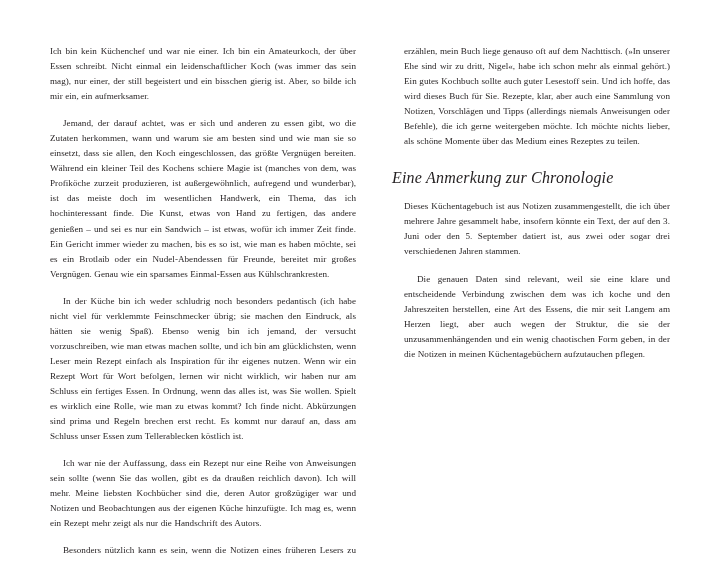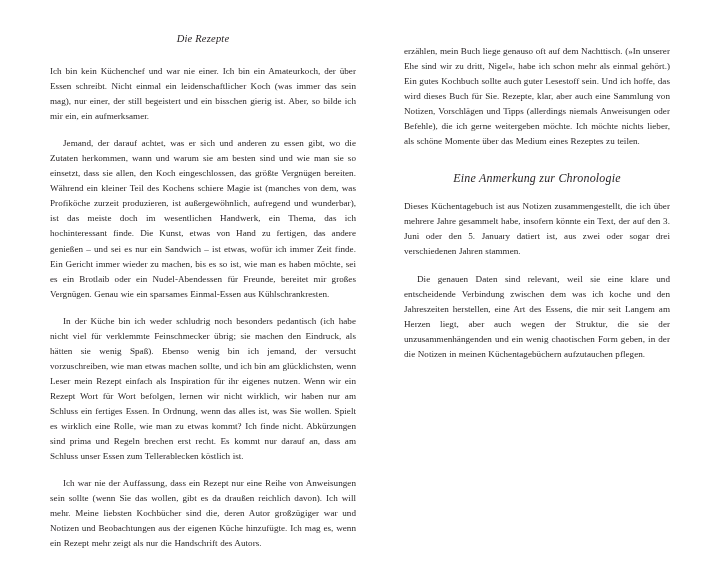--- a/index.html
+++ b/index.html
@@ -66,23 +66,23 @@
     font-size: 10.5px;
     line-height: 14px;
     text-align: center;
     letter-spacing: 0.2px;
     color: #231f20;
     margin: 0 0 18px 0;
   }
 
   .section-title {
     font-style: italic;
-    font-size: 12px;
+    font-size: 16px;
     line-height: 14px;
-    text-align: center;
+    text-align: left;
     letter-spacing: 0.2px;
     color: #231f20;
     margin: 22px 0 14px 0;
   }
 
   p.body {
     margin: 12px;
     font-size: 9.1px;
     line-height: 15.05px;
     text-align: justify;
@@ -131,21 +131,20 @@
 </style>
 </head>
 <body>
 
 <div class="spread">
 
   <div class="page page-left">
 
     <div class="textblock-left">
 
-      <div class="chapter-title">Die Rezepte</div>
 
       <p class="body noindent">Ich bin kein Küchenchef und war nie einer. Ich bin ein Amateurkoch, der über Essen schreibt. Nicht einmal ein leidenschaftlicher Koch (was immer das sein mag), nur einer, der still begeistert und ein bisschen gierig ist. Aber, so bilde ich mir ein, ein aufmerksamer.</p>
 
       <p class="body indent">Jemand, der darauf achtet, was er sich und anderen zu essen gibt, wo die Zutaten herkommen, wann und warum sie am besten sind und wie man sie so einsetzt, dass sie allen, den Koch eingeschlossen, das größte Vergnügen bereiten. Während ein kleiner Teil des Kochens schiere Magie ist (manches von dem, was Profiköche zurzeit produzieren, ist außergewöhnlich, aufregend und wunderbar), ist das meiste doch im wesentlichen Handwerk, ein Thema, das ich hochinteressant finde. Die Kunst, etwas von Hand zu fertigen, das andere genießen – und sei es nur ein Sandwich – ist etwas, wofür ich immer Zeit finde. Ein Gericht immer wieder zu machen, bis es so ist, wie man es haben möchte, sei es ein Brotlaib oder ein Nudel-Abendessen für Freunde, bereitet mir großes Vergnügen. Genau wie ein sparsames Einmal-Essen aus Kühlschrankresten.</p>
 
       <p class="body indent">In der Küche bin ich weder schludrig noch besonders pedantisch (ich habe nicht viel für verklemmte Feinschmecker übrig; sie machen den Eindruck, als hätten sie wenig Spaß). Ebenso wenig bin ich jemand, der versucht vorzuschreiben, wie man etwas machen sollte, und ich bin am glücklichsten, wenn Leser mein Rezept einfach als Inspiration für ihr eigenes nutzen. Wenn wir ein Rezept Wort für Wort befolgen, lernen wir nicht wirklich, wir haben nur am Schluss ein fertiges Essen. In Ordnung, wenn das alles ist, was Sie wollen. Spielt es wirklich eine Rolle, wie man zu etwas kommt? Ich finde nicht. Abkürzungen sind prima und Regeln brechen erst recht. Es kommt nur darauf an, dass am Schluss unser Essen zum Tellerablecken köstlich ist.</p>
 
       <p class="body indent">Ich war nie der Auffassung, dass ein Rezept nur eine Reihe von Anweisungen sein sollte (wenn Sie das wollen, gibt es da draußen reichlich davon). Ich will mehr. Meine liebsten Kochbücher sind die, deren Autor großzügiger war und Notizen und Beobachtungen aus der eigenen Küche hinzufügte. Ich mag es, wenn ein Rezept mehr zeigt als nur die Handschrift des Autors.</p>
 
       <p class="body indent">Besonders nützlich kann es sein, wenn die Notizen eines früheren Lesers zu denen des Verfassers hinzukommen. In einem Antiquariat gegenüber von Kew Gardens fand ich einmal das Backbuch eines bekannten Kochbuchautors. An den Seitenrändern waren Bleistiftnotizen, Abänderungen und gelegentliche Ausrufezeichen. Ein Schokoladenkuchen bekam drei Sterne, der »Feuchte Obstkuchen« war mit der strengen Anmerkung »Ist er nicht« überkritzelt.</p>
@@ -159,21 +158,21 @@
 
   <div class="page page-right">
 
     <div class="textblock-right">
 
       <p class="body noindent">erzählen, mein Buch liege genauso oft auf dem Nachttisch. (»In unserer Ehe sind wir zu dritt, Nigel«, habe ich schon mehr als einmal gehört.) Ein gutes Kochbuch sollte auch guter Lesestoff sein. Und ich hoffe, das wird dieses Buch für Sie. Rezepte, klar, aber auch eine Sammlung von Notizen, Vorschlägen und Tipps (allerdings niemals Anweisungen oder Befehle), die ich gerne weitergeben möchte. Ich möchte nichts lieber, als schöne Momente über das Medium eines Rezeptes zu teilen.</p>
 
 
       <div class="section-title">Eine Anmerkung zur Chronologie</div>
 
-      <p class="body noindent">Dieses Küchentagebuch ist aus Notizen zusammengestellt, die ich über mehrere Jahre gesammelt habe, insofern könnte ein Text, der auf den 3. Juni oder den 5. January datiert ist, aus zwei oder sogar drei verschiedenen Jahren stammen.</p>
+      <p class="body noindent">Dieses Küchentagebuch ist aus Notizen zusammengestellt, die ich über mehrere Jahre gesammelt habe, insofern könnte ein Text, der auf den 3. Juni oder den 5. September datiert ist, aus zwei oder sogar drei verschiedenen Jahren stammen.</p>
 
       <p class="body indent">Die genauen Daten sind relevant, weil sie eine klare und entscheidende Verbindung zwischen dem was ich koche und den Jahreszeiten herstellen, eine Art des Essens, die mir seit Langem am Herzen liegt, aber auch wegen der Struktur, die sie der unzusammenhängenden und ein wenig chaotischen Form geben, in der die Notizen in meinen Küchentagebüchern aufzutauchen pflegen.</p>
 
     </div>
 
     <div class="folio folio-right">12</div>
   </div>
 
 </div>
 

